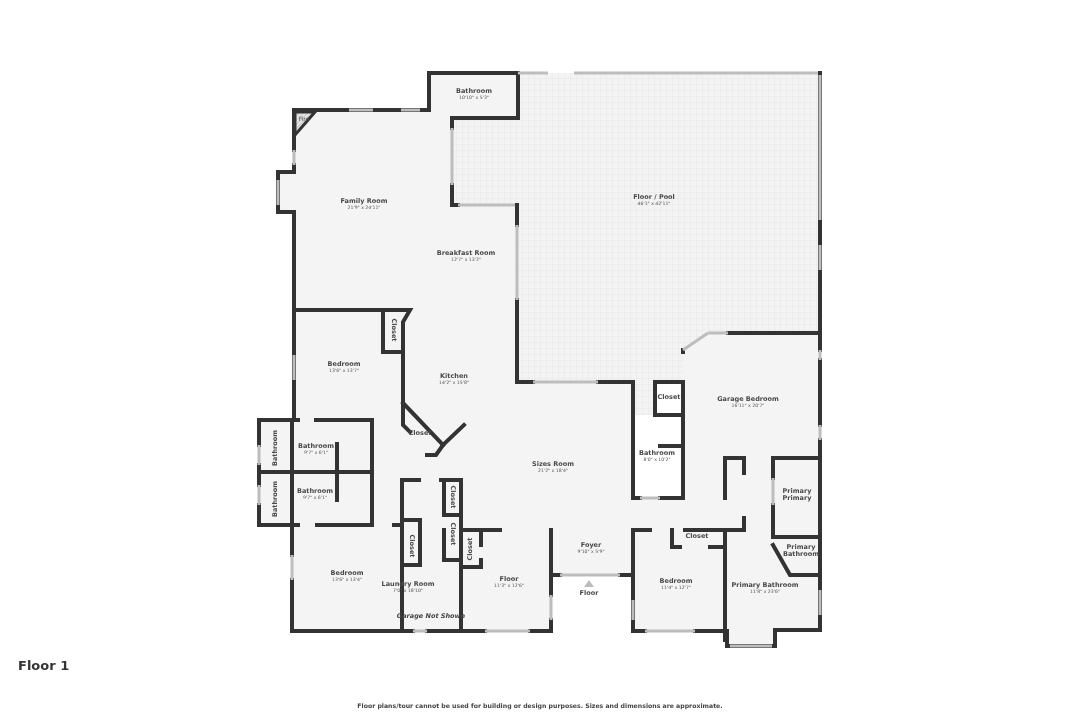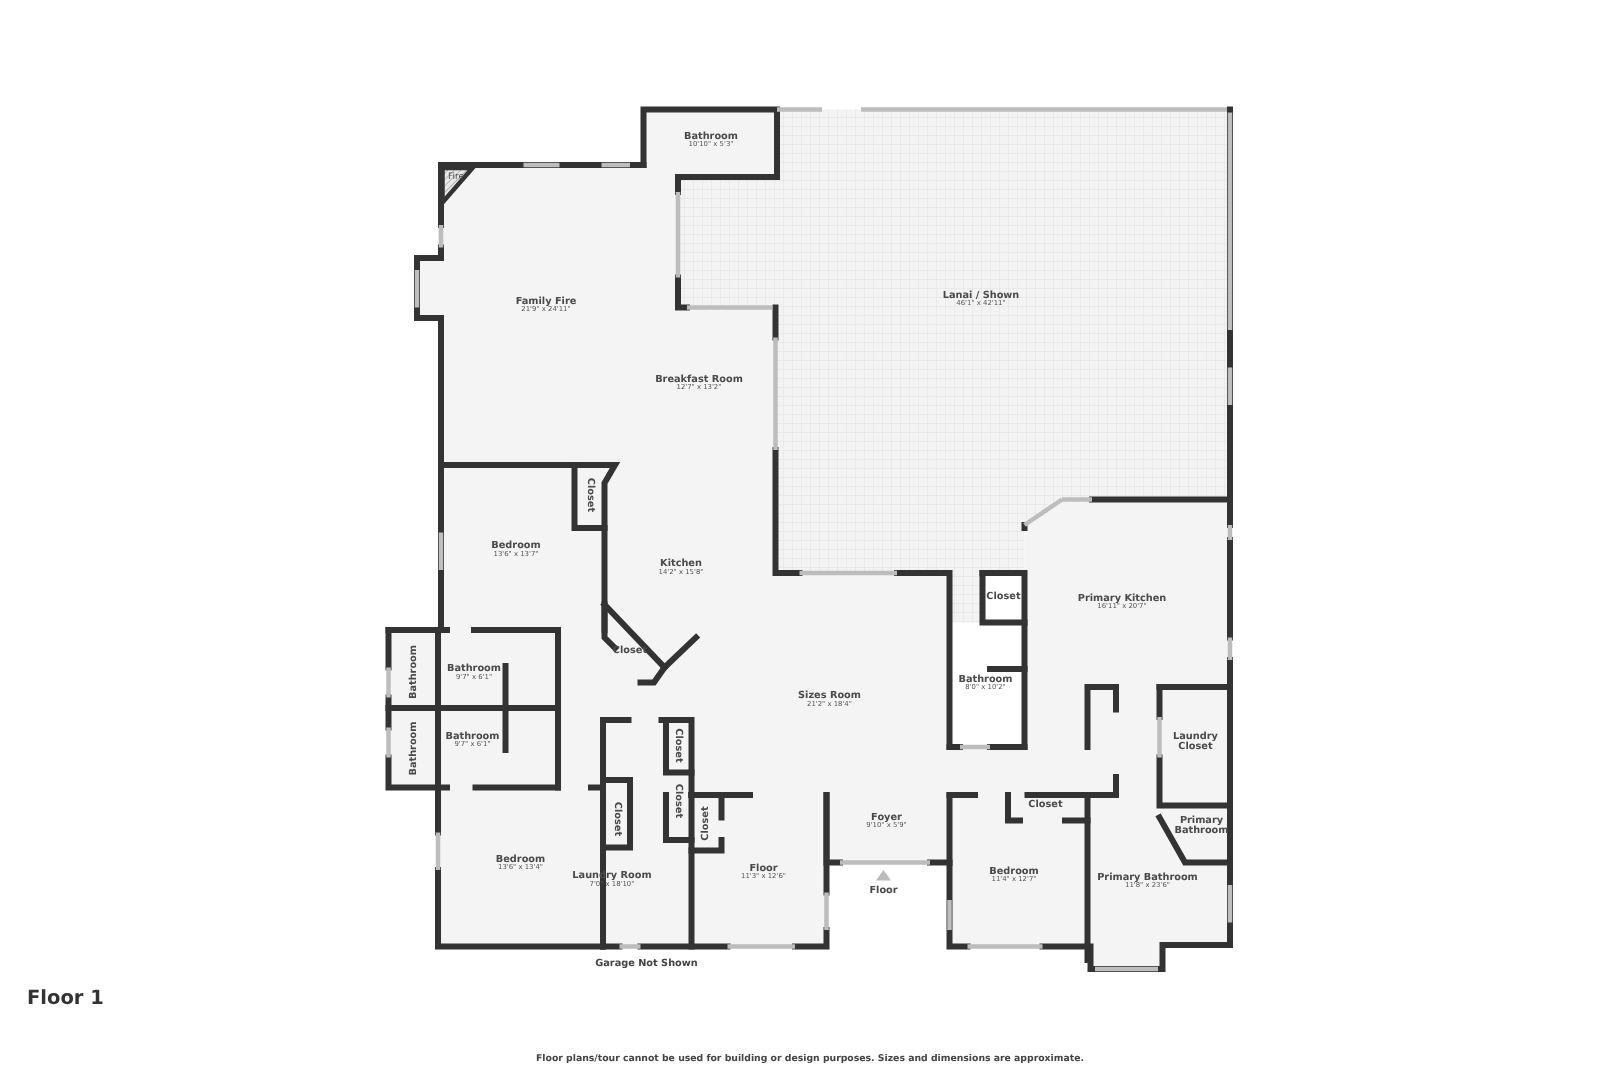--- a/index.html
+++ b/index.html
@@ -9,21 +9,21 @@
   .win { stroke: #bdbdbd; stroke-width: 3; fill: none; }
   .room-fill { fill: #f4f4f4; }
   .lanai-fill { fill: url(#tile); }
   .lbl { position: absolute; transform: translate(-50%, -50%); text-align: center; color: #4a4a4a; white-space: nowrap; line-height: 1.15; }
   .lbl .name { font-size: 6.5px; font-weight: bold; display: block; }
   .lbl .dim { font-size: 4.6px; display: block; color: #555; }
   .vert { transform: translate(-50%, -50%) rotate(90deg); }
   .vert-ccw { transform: translate(-50%, -50%) rotate(-90deg); }
   .footer-left { position: absolute; left: 18px; top: 658px; font-size: 13px; font-weight: bold; color: #333; }
   .footer-note { position: absolute; left: 540px; top: 702px; transform: translateX(-50%); font-size: 6.2px; font-weight: bold; color: #444; white-space: nowrap; }
-  .garage { position: absolute; left: 431px; top: 638px; transform: translateX(-50%); font-size: 6.5px; font-weight: bold; color: #444; white-space: nowrap; }
+  .garage { position: absolute; left: 431px; top: 612px; transform: translateX(-50%); font-size: 6.5px; font-weight: bold; color: #444; white-space: nowrap; font-style: italic; }
   .entry-arrow { position: absolute; left: 584px; top: 580px; width: 0; height: 0; border-left: 5px solid transparent; border-right: 5px solid transparent; border-bottom: 7px solid #bbbbbb; }
 </style>
 </head>
 <body>
 
 <svg id="plan" viewBox="0 0 1080 720" xmlns="http://www.w3.org/2000/svg">
   <defs>
     <pattern id="tile" width="6" height="6" patternUnits="userSpaceOnUse">
       <rect width="6" height="6" fill="#f3f3f3"></rect>
       <path d="M0 0 H6 M0 0 V6" stroke="#e2e2e2" stroke-width="0.7"></path>
@@ -162,25 +162,25 @@
 </svg>
 
 <div class="lbl" style="left:474px;top:94px">
   <span class="name">Bathroom</span>
   <span class="dim">10'10" x 5'3"</span>
 </div>
 <div class="lbl" style="left:304px;top:119px">
   <span class="name" style="font-weight:normal;font-size:6px">Fire</span>
 </div>
 <div class="lbl" style="left:364px;top:204px">
-  <span class="name">Family Fire</span>
+  <span class="name">Family Room</span>
   <span class="dim">21'9" x 24'11"</span>
 </div>
 <div class="lbl" style="left:654px;top:200px">
-  <span class="name">Lanai / Shown</span>
+  <span class="name">Floor / Pool</span>
   <span class="dim">46'1" x 42'11"</span>
 </div>
 <div class="lbl" style="left:466px;top:256px">
   <span class="name">Breakfast Room</span>
   <span class="dim">12'7" x 13'2"</span>
 </div>
 <div class="lbl" style="left:344px;top:367px">
   <span class="name">Bedroom</span>
   <span class="dim">13'6" x 13'7"</span>
 </div>
@@ -213,25 +213,25 @@
   <span class="dim">21'2" x 18'4"</span>
 </div>
 <div class="lbl" style="left:657px;top:456px">
   <span class="name">Bathroom</span>
   <span class="dim">8'0" x 10'2"</span>
 </div>
 <div class="lbl" style="left:669px;top:398px">
   <span class="name">Closet</span>
 </div>
 <div class="lbl" style="left:748px;top:402px">
-  <span class="name">Primary Kitchen</span>
+  <span class="name">Garage Bedroom</span>
   <span class="dim">16'11" x 20'7"</span>
 </div>
 <div class="lbl" style="left:797px;top:495px;width:40px;white-space:normal">
-  <span class="name">Laundry Closet</span>
+  <span class="name">Primary Primary</span>
 </div>
 <div class="lbl" style="left:801px;top:551px;width:40px;white-space:normal">
   <span class="name">Primary Bathroom</span>
 </div>
 <div class="lbl" style="left:765px;top:588px">
   <span class="name">Primary Bathroom</span>
   <span class="dim">11'8" x 23'6"</span>
 </div>
 <div class="lbl" style="left:347px;top:576px">
   <span class="name">Bedroom</span>

